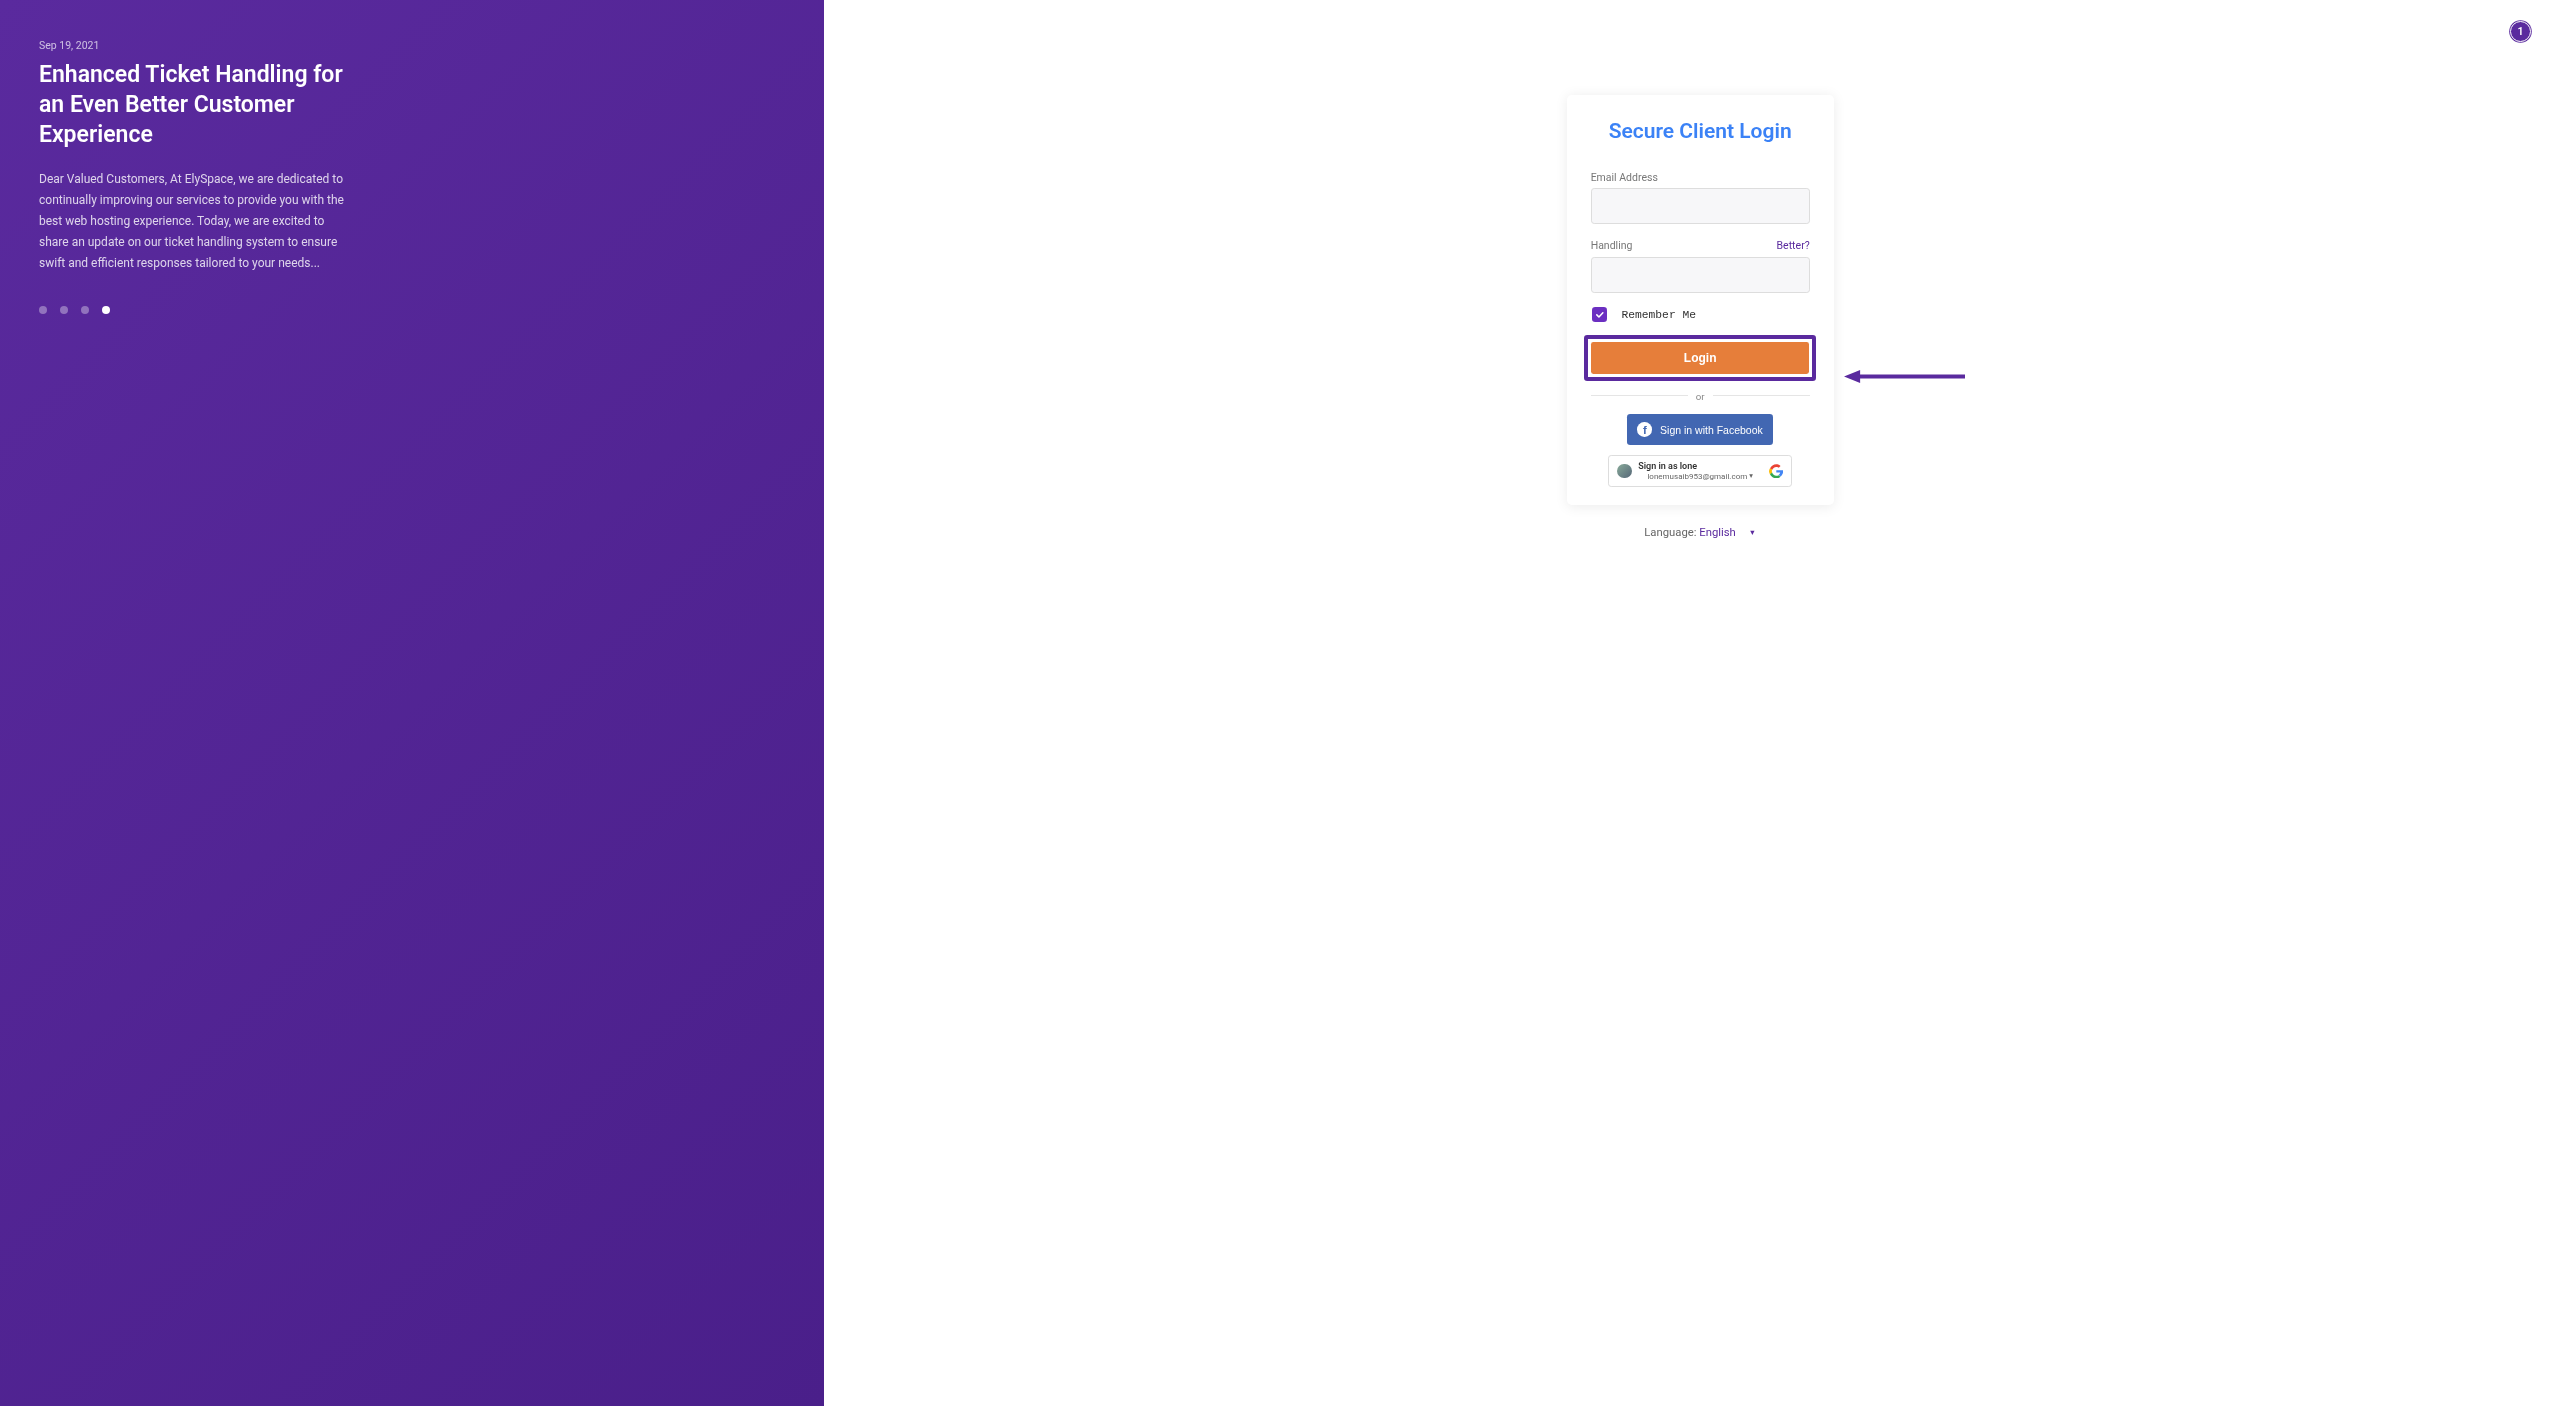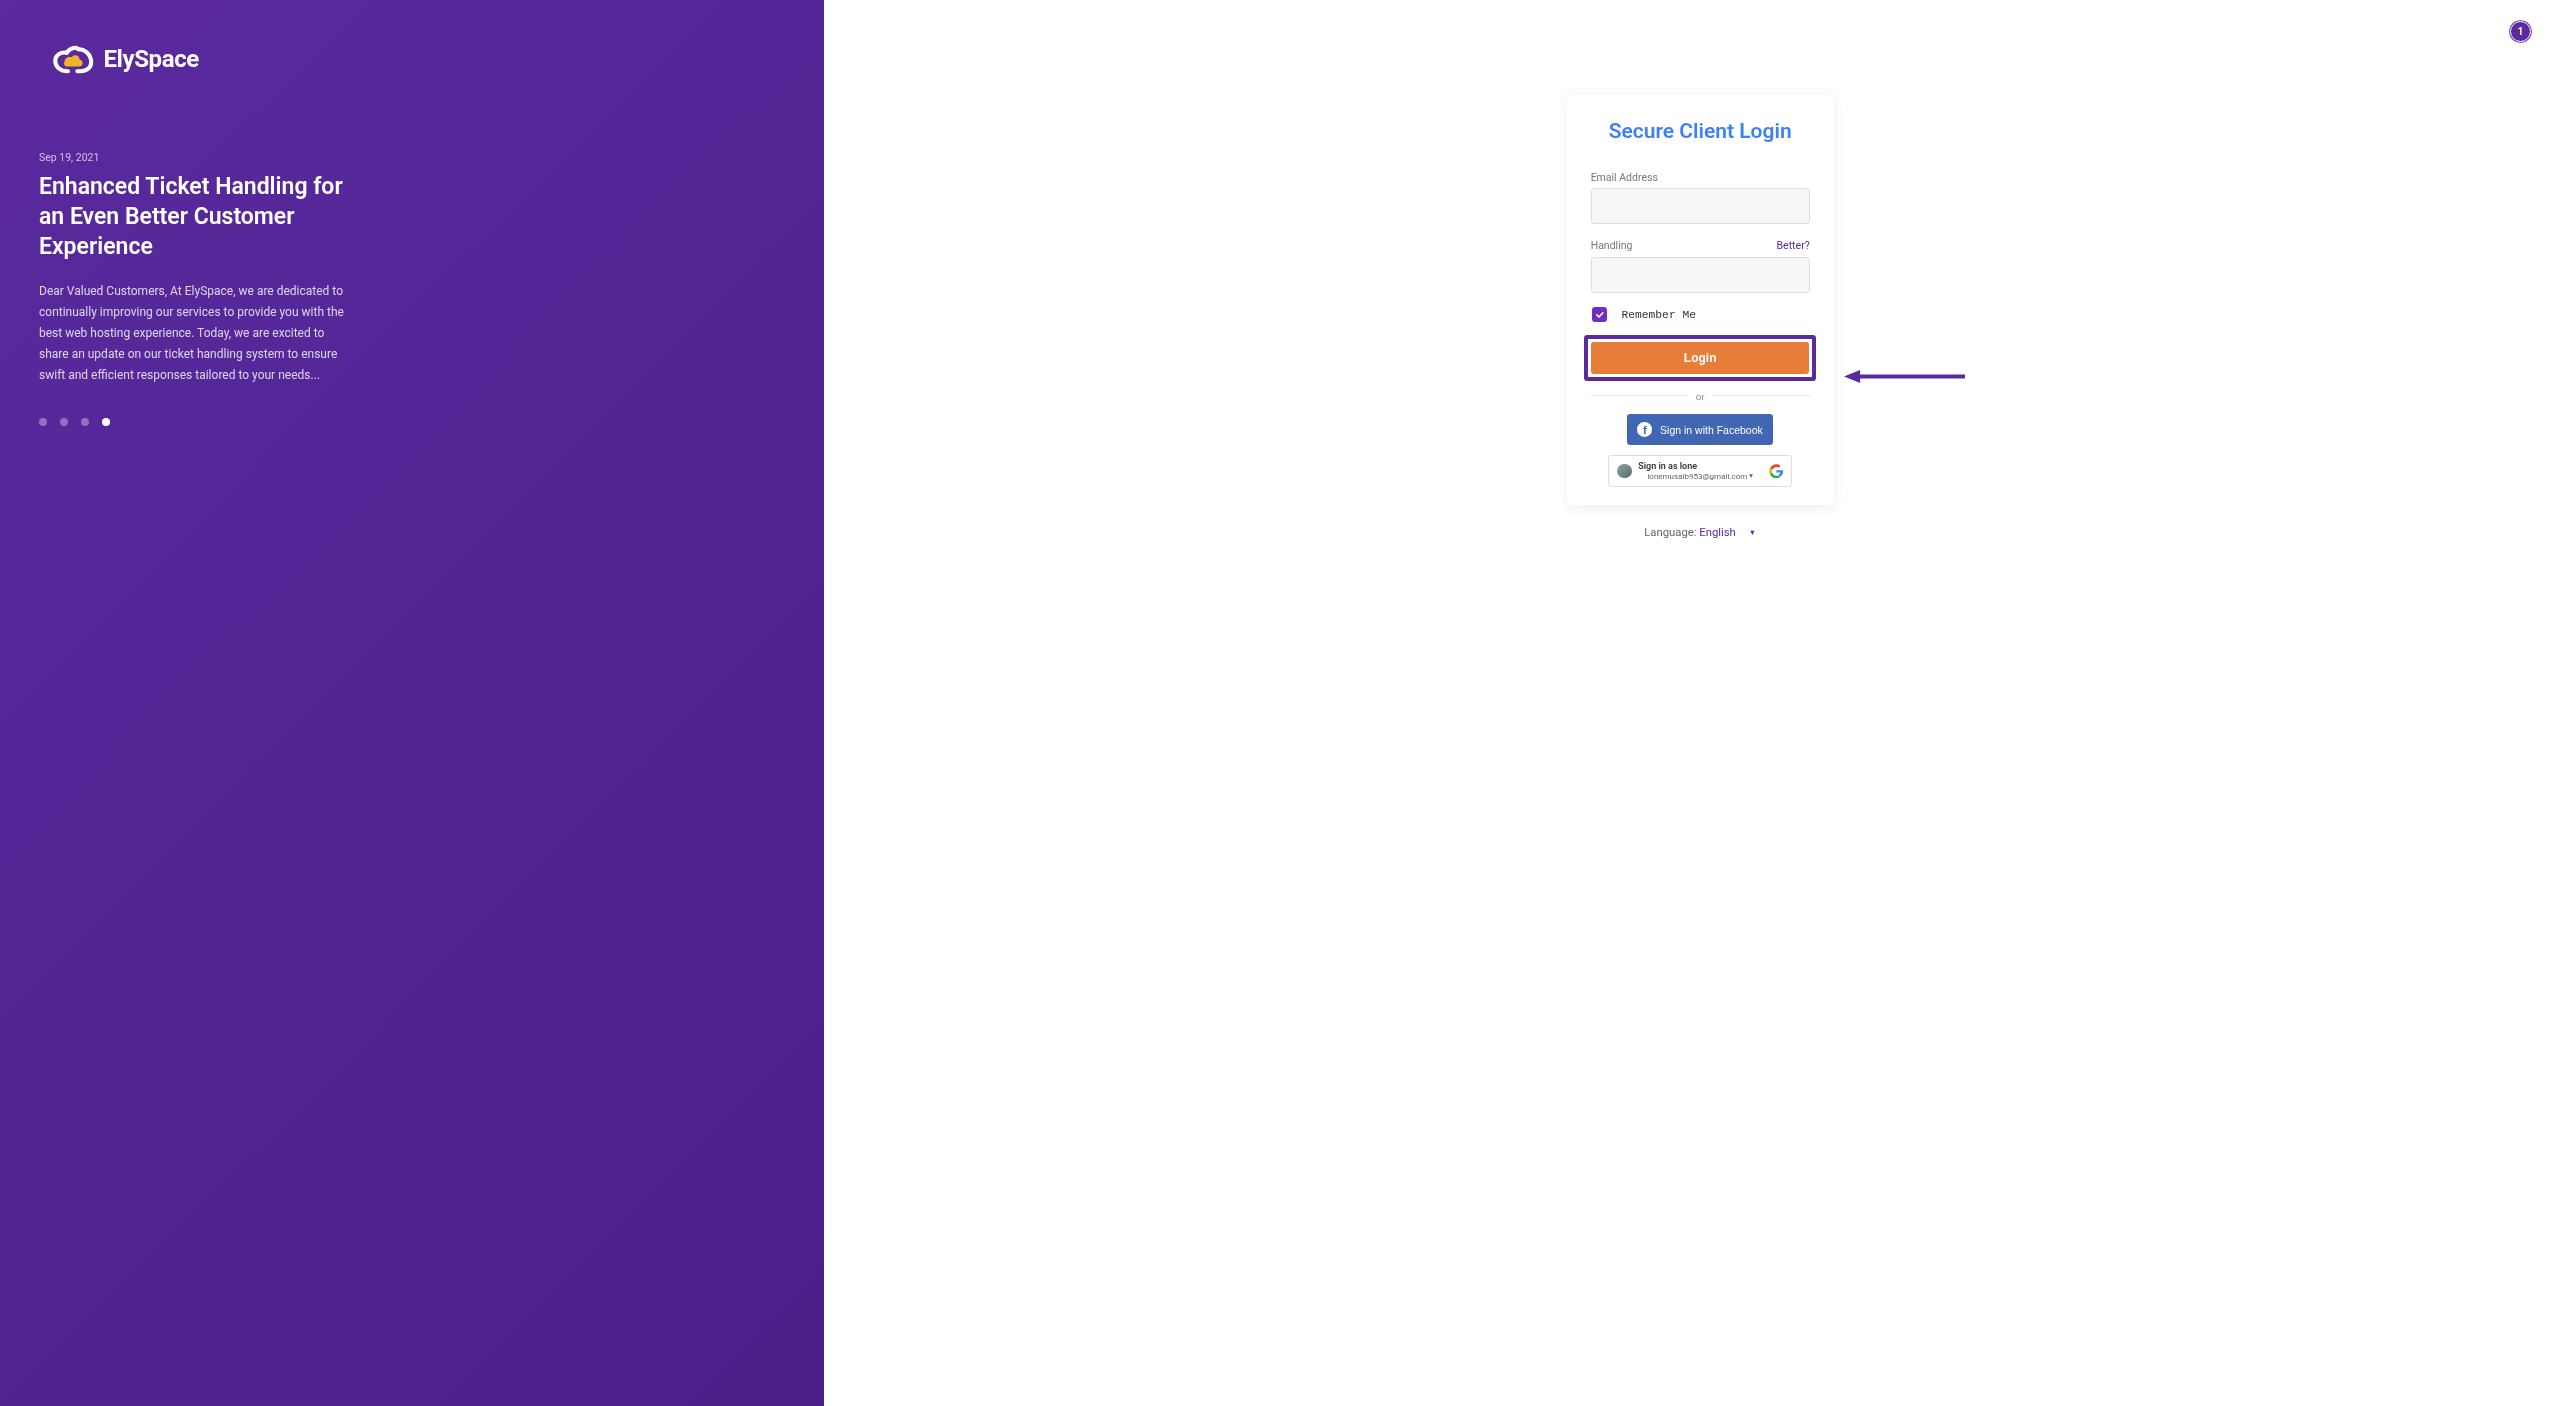--- a/index.html
+++ b/index.html
@@ -313,31 +313,20 @@
       height: 13px;
       pointer-events: none;
     }
   </style>
 </head>
 <body>
 
 <div class="page">
 
   <aside class="sidebar">
-    <div class="logo-wrap">
-      <span class="logo-icon">
-        <svg viewBox="0 0 100 60" fill="none">
-          <path d="M68 14 C80 14 90 24 90 36 C90 48 80 52 70 52 L66 52" stroke="#fff" stroke-width="7" stroke-linecap="round" fill="none"></path>
-          <path d="M50 52 C36 52 28 44 28 34 C28 24 38 18 48 20" stroke="#fff" stroke-width="7" stroke-linecap="round" fill="none"></path>
-          <path d="M48 20 C54 10 66 10 68 14" stroke="#fff" stroke-width="7" stroke-linecap="round" fill="none"></path>
-          <path d="M44 36 C44 30 50 26 56 28 C60 22 70 24 70 32 C76 32 78 42 70 44 L50 44 C44 44 42 40 44 36 Z" fill="#f0b429"></path>
-        </svg>
-      </span>
-      <span class="logo-text">ElySpace</span>
-    </div>
 
 
     <div class="news-date">Sep 19, 2021</div>
     <h3 class="news-title">Enhanced Ticket Handling for an Even Better Customer Experience</h3>
     <p class="news-body">Dear Valued Customers, At ElySpace, we are dedicated to continually improving our services to provide you with the best web hosting experience. Today, we are excited to share an update on our ticket handling system to ensure swift and efficient responses tailored to your needs...</p>
 
     <div class="carousel-dots">
       <span class="dot"></span>
       <span class="dot"></span>
       <span class="dot"></span>

